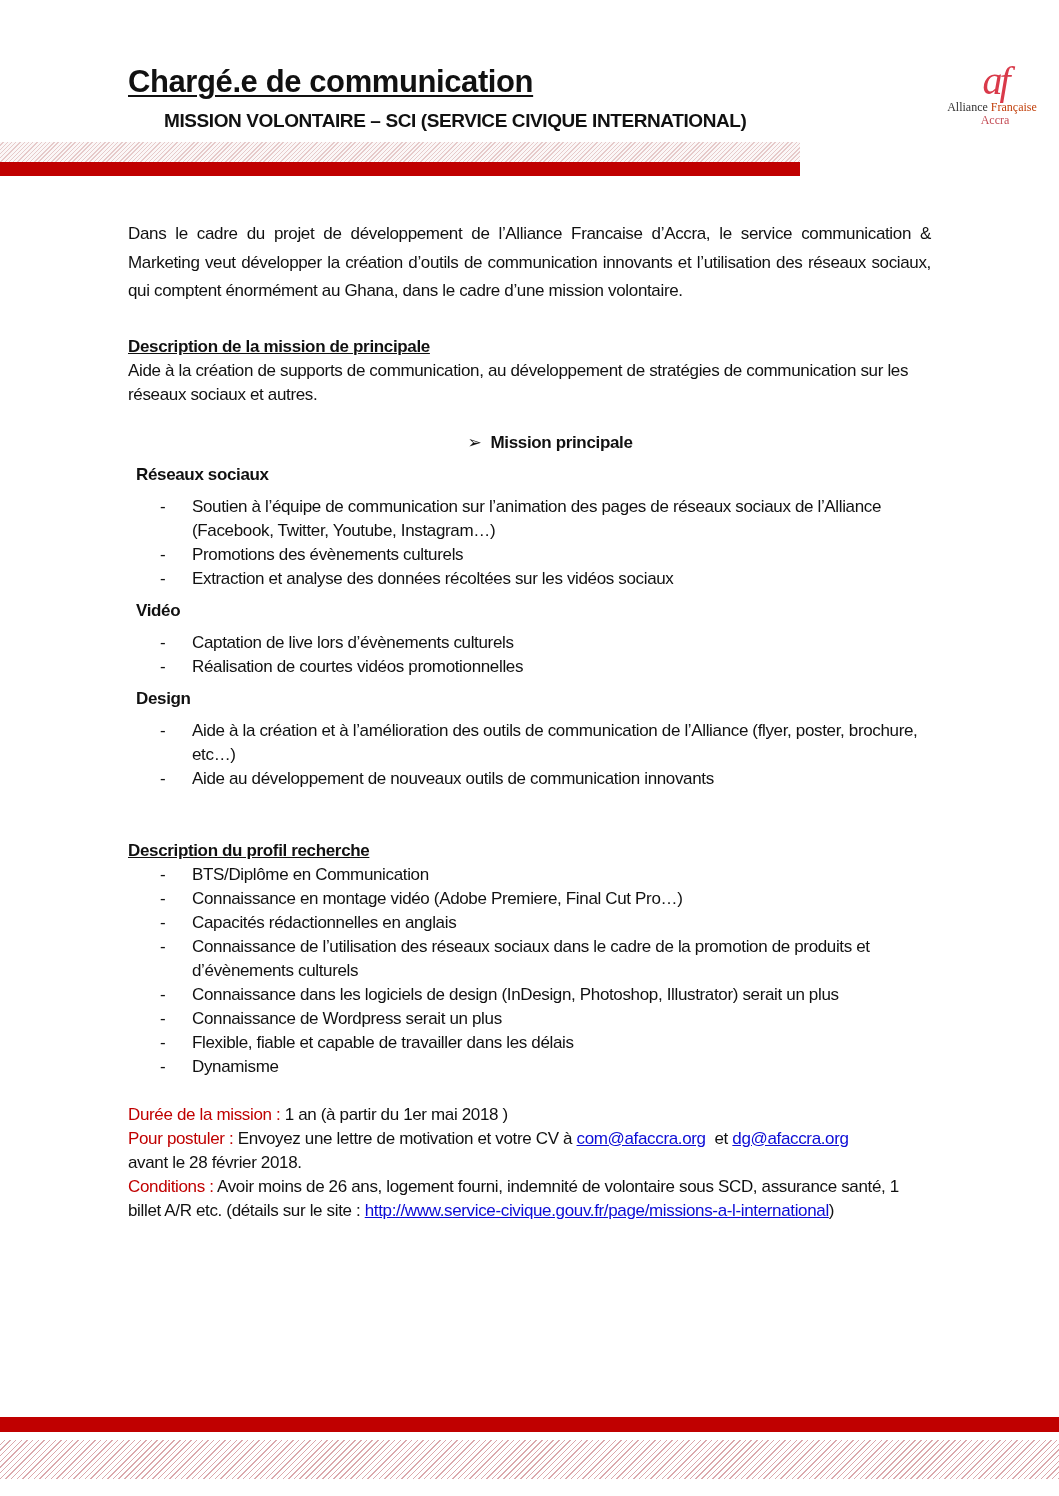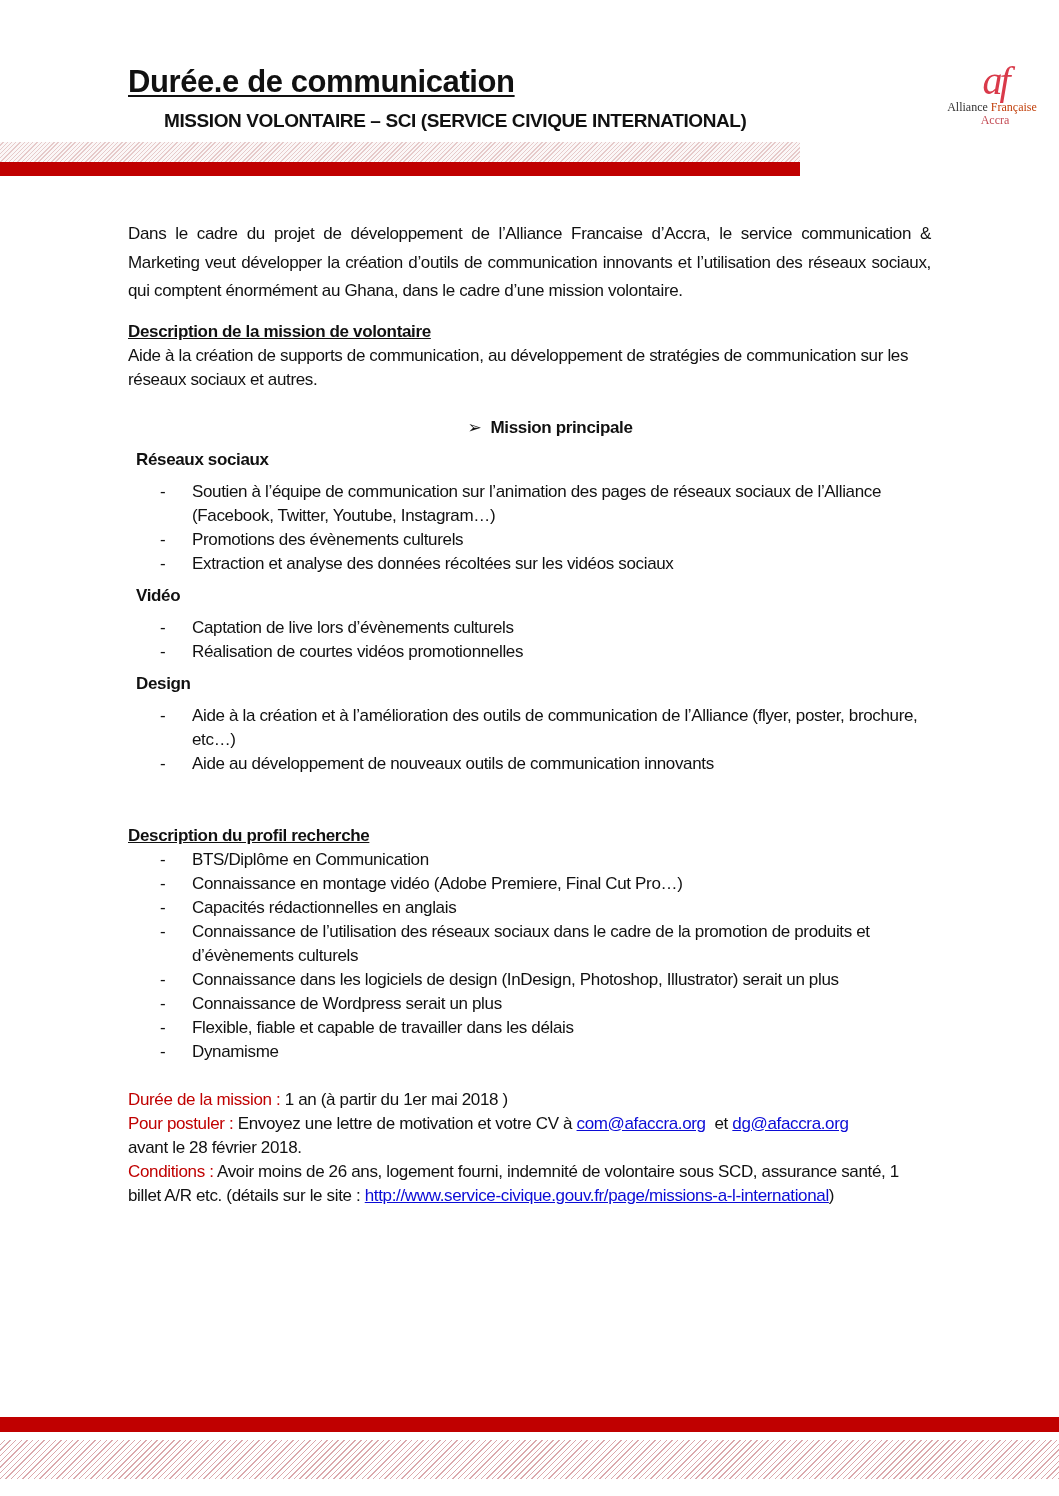--- a/index.html
+++ b/index.html
@@ -37,57 +37,57 @@
     font-family: "Liberation Serif", "DejaVu Serif", serif; font-size: 40px; color: #d93a4a;
     line-height: 40px; font-style: italic; letter-spacing: -3px;
   }
   #logo-name { font-family: "Liberation Serif", serif; font-size: 12px; line-height: 13px; white-space: nowrap; margin-left: -6px; }
   #logo-name .a1 { color: #333; }
   #logo-name .a2 { color: #c2410c; }
   #logo-city { font-family: "Liberation Serif", serif; font-size: 12px; line-height: 12px; color: #c44c55; }
 
   
   #content { left: 128px; top: 220px; width: 803px; font-size: 17px; line-height: 24px; letter-spacing: -0.35px; }
-  .intro { text-align: justify; line-height: 28.5px; margin: 0 0 14px 0; }
+  .intro { text-align: justify; line-height: 28.5px; margin: 0 0 29px 0; }
   .sec-title { font-weight: bold; text-decoration: underline; margin: 0; }
   p { margin: 0; }
   .mission-line { margin-top: 24px; padding-left: 32px; font-weight: bold; text-align: center; }
   .mission-line .arrow { display: inline-block; width: 32px; }
   .cat { font-weight: bold; margin: 8px; }
   ul.dash { list-style: none; margin: 0; padding: 0; }
   ul.dash li { position: relative; padding-left: 64px; }
   ul.dash li .dash-mark { position: absolute; left: 32px; top: 0; }
   .gap-lg { height: 48px; }
   .red { color: #c00000; font-weight: normal; }
   a.lnk { color: #1a0dab; text-decoration: underline; color: #0b0bd6; }
   .info { margin: 0; }
   .gap-md { height: 24px; }
 </style>
 </head>
 <body>
 
-<div class="abs" id="title">Durée.e de communication</div>
+<div class="abs" id="title">Chargé.e de communication</div>
 <div class="abs" id="subtitle">MISSION VOLONTAIRE – SCI (SERVICE CIVIQUE INTERNATIONAL)</div>
 
 <div class="abs" id="logo">
   <div id="logo-mark">af</div>
   <div id="logo-name">
     <span class="a1">Alliance</span>
     <span class="a2">Française</span>
   </div>
   <div id="logo-city">Accra</div>
 </div>
 
 <div class="abs hatch" id="header-hatch"></div>
 <div class="abs" id="header-bar"></div>
 
 <div class="abs" id="content">
   <p class="intro">Dans le cadre du projet de développement de l’Alliance Francaise d’Accra, le service communication &amp; Marketing veut développer la création d’outils de communication innovants et l’utilisation des réseaux sociaux, qui comptent énormément au Ghana, dans le cadre d’une mission volontaire.</p>
 
-  <p class="sec-title">Description de la mission de volontaire</p>
+  <p class="sec-title">Description de la mission de principale</p>
   <p>Aide à la création de supports de communication, au développement de stratégies de communication sur les réseaux sociaux et autres.</p>
 
   <p class="mission-line">
     <span class="arrow">➢</span><span>Mission principale</span>
   </p>
 
   <p class="cat">Réseaux sociaux</p>
   <ul class="dash">
     <li><span class="dash-mark">-</span><span>Soutien à l’équipe de communication sur l’animation des pages de réseaux sociaux de l’Alliance (Facebook, Twitter, Youtube, Instagram…)</span></li>
     <li><span class="dash-mark">-</span><span>Promotions des évènements culturels</span></li>

